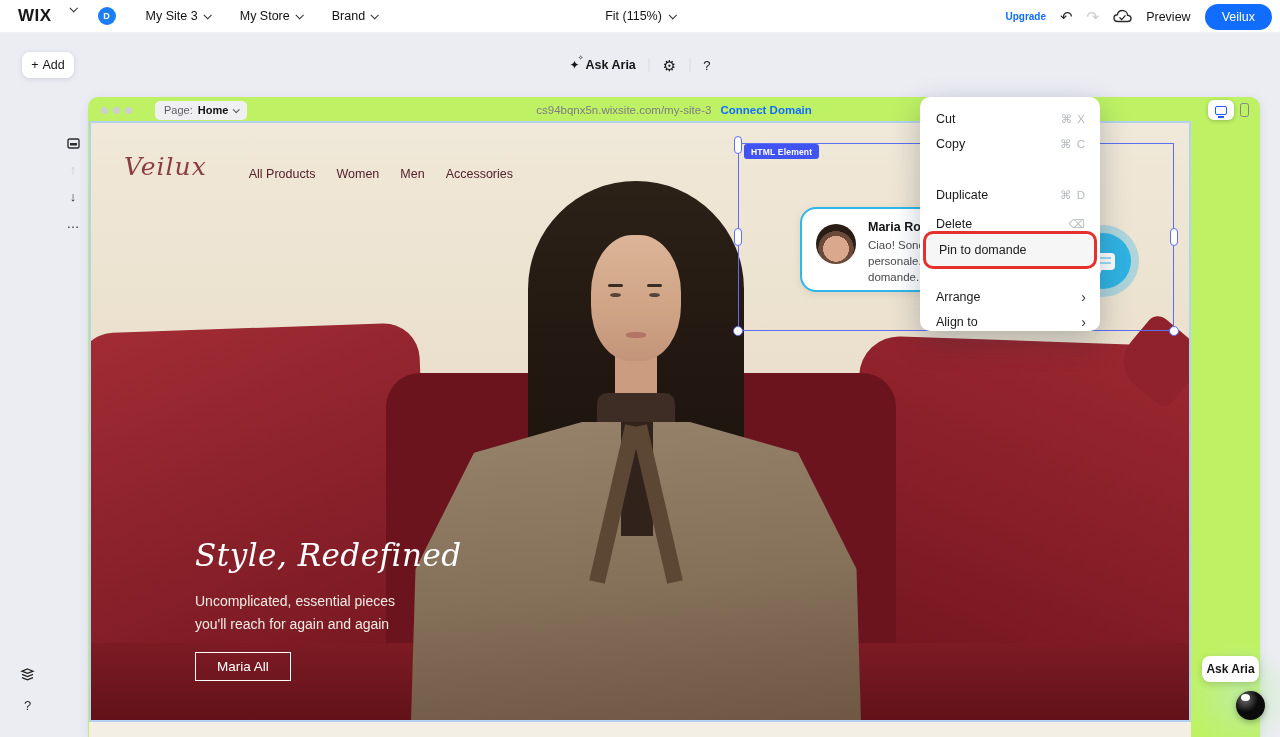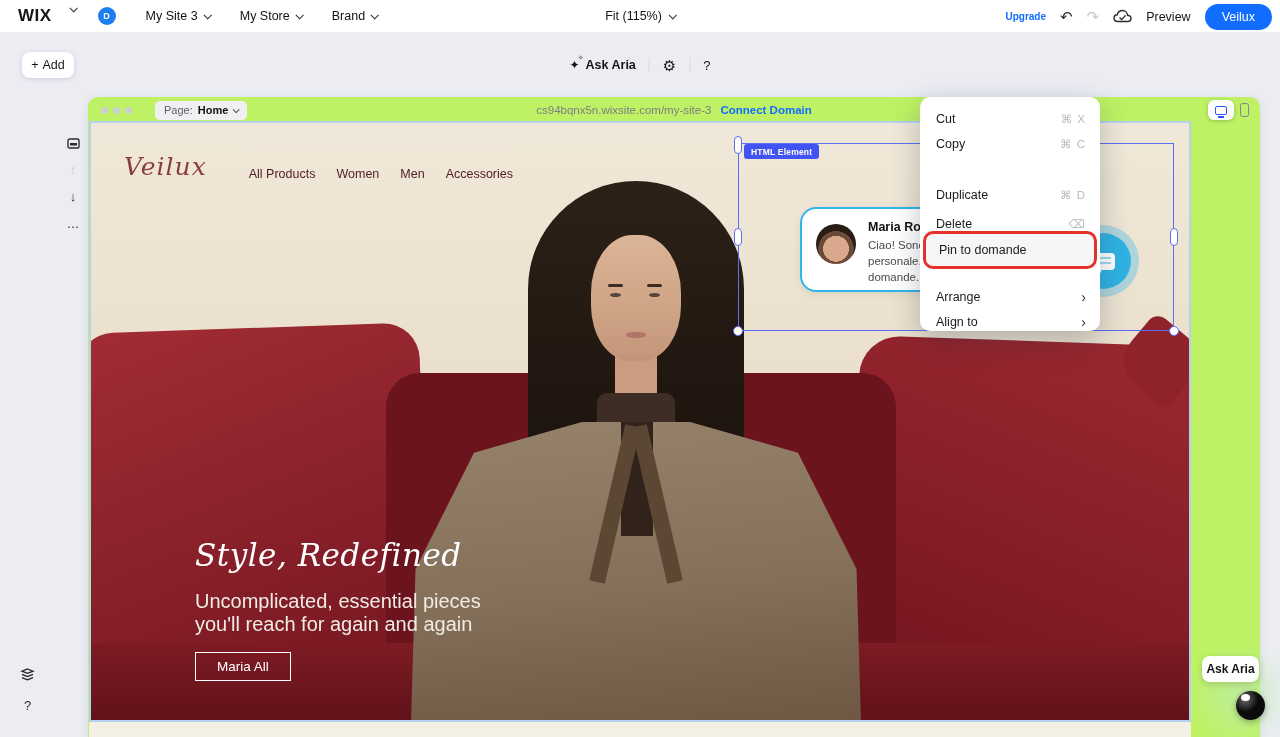--- a/index.html
+++ b/index.html
@@ -82,21 +82,21 @@
   .tneck-v { position:absolute; left:210px; top:0; width:32px; height:120px; background:#31231c; }
 
   
   .site-header { position:absolute; left:0; top:0; width:100%; height:58px; display:flex; align-items:flex-end; z-index:3; }
   .site-logo { font-family:"DejaVu Serif","Liberation Serif",serif; font-style:italic; font-size:25px; color:#8b3d44; margin-left:33px; letter-spacing:1px; }
   .site-nav { display:flex; gap:21px; margin-left:42px; font-size:12.5px; color:#53202a; margin-top:4px; }
 
   
   .hero-copy { position:absolute; left:104px; top:414px; z-index:3; color:#fff; }
   .hero-title { font-family:"DejaVu Serif","Liberation Serif",serif; font-style:italic; font-weight:400; font-size:31px; letter-spacing:.5px; }
-  .hero-sub { margin-top:17px; font-size:20px; line-height:23px; color:#efece4; }
+  .hero-sub { margin-top:17px; font-size:14px; line-height:23px; color:#efece4; }
   .shop-btn { margin-top:16px; display:inline-block; border:1.2px solid #fff; padding:6px 21px; font-size:13.5px; color:#fff; background:transparent; font-family:inherit; }
 
   
   .sel-rect { position:absolute; left:738px; top:143px; width:436px; height:188px; border:1.6px solid #5c6ef2; z-index:20; }
   .sel-label { position:absolute; left:744px; top:144px; background:#4153f1; color:#fff; font-size:8.5px; font-weight:bold; padding:2.5px 7px; border-radius:3px; z-index:21; letter-spacing:.2px; }
   .handle { position:absolute; background:#fff; border:1.5px solid #5c6ef2; z-index:22; }
   .h-pill { width:8px; height:18px; border-radius:4px; }
   .h-dot { width:10px; height:10px; border-radius:50%; }
 
   

